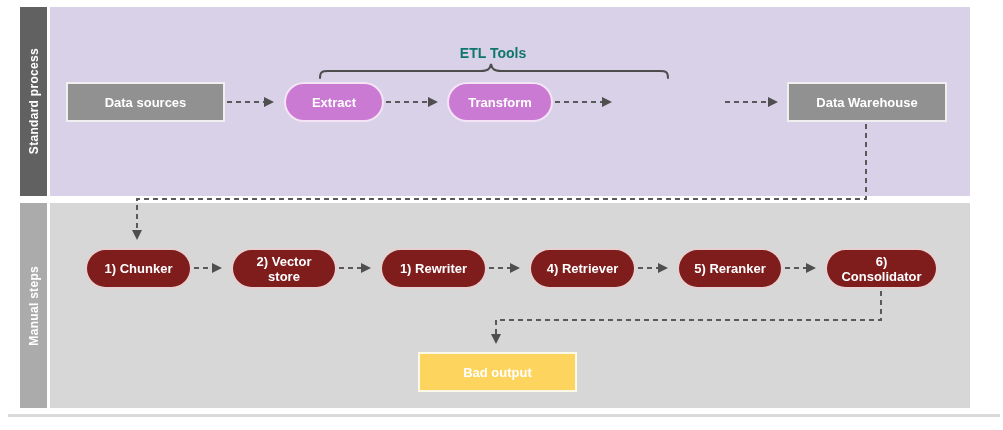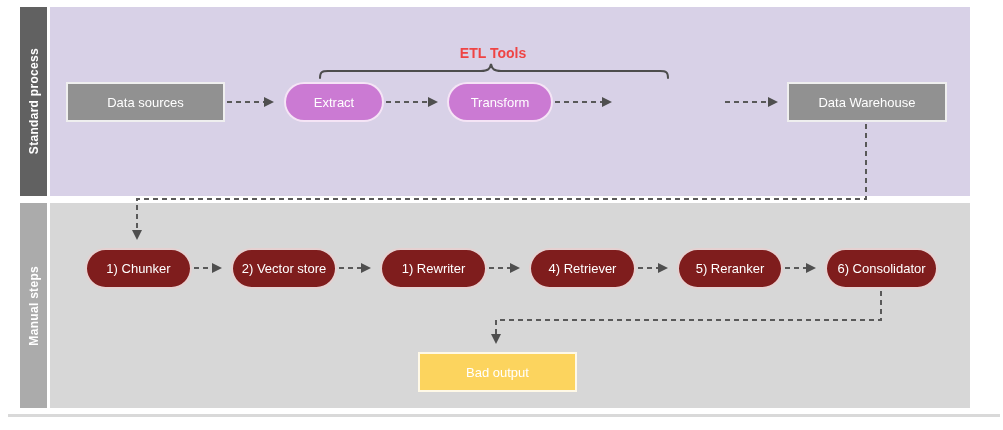--- a/index.html
+++ b/index.html
@@ -21,21 +21,21 @@
 
   .lane-body { position:absolute; left:50px; width:920px; }
   .body-standard { top:7px; height:189px; background:#d8d1e7; }
   .body-manual   { top:203px; height:205px; background:#d7d7d7; }
 
   .bottom-rule { position:absolute; left:8px; top:414px; width:992px; height:3px; background:#d9d9d9; }
 
   
   .node {
     position:absolute; display:flex; align-items:center; justify-content:center;
-    text-align:center; color:#ffffff; font-weight:normal; font-size:13px; line-height:15px;
+    text-align:center; color:#ffffff; font-weight:bold; font-size:13px; line-height:15px;
     padding:18px 8px;
   }
   .rect { border:2px solid rgba(255,255,255,.85); }
   .pill { border:2px solid rgba(255,255,255,.8); border-radius:21px; }
 
   .gray-box  { background:#919191; }
   .etl-pill  { background:#cb7ad3; }
   .gray-pill { background:#7f1d1d; }
   .yellow-box{ background:#fcd45e; }
 
@@ -48,21 +48,21 @@
   #n-chunker      { left:85px;  top:248px; width:107px; height:41px; }
   #n-vectorstore  { left:231px; top:248px; width:106px; height:41px; }
   #n-rewriter     { left:380px; top:248px; width:107px; height:41px; }
   #n-retriever    { left:529px; top:248px; width:107px; height:41px; }
   #n-reranker     { left:677px; top:248px; width:106px; height:41px; }
   #n-consolidator { left:825px; top:248px; width:113px; height:41px; }
   #n-badoutput    { left:418px; top:352px; width:159px; height:27px; }
 
   .brace-label {
     position:absolute; left:433px; top:45px; width:120px; text-align:center;
-    color:#ef4444; font-weight:bold; font-size:14px;
+    color:#0f766e; font-weight:bold; font-size:14px;
   }
 
   svg.overlay { position:absolute; left:0; top:0; pointer-events:none; }
   .conn { stroke:#595959; stroke-width:2; fill:none; stroke-dasharray:5 4; }
   .brace { stroke:#4d4d4d; stroke-width:2; fill:none; stroke-linecap:round; }
 </style>
 </head>
 <body>
 
 <div class="canvas">

